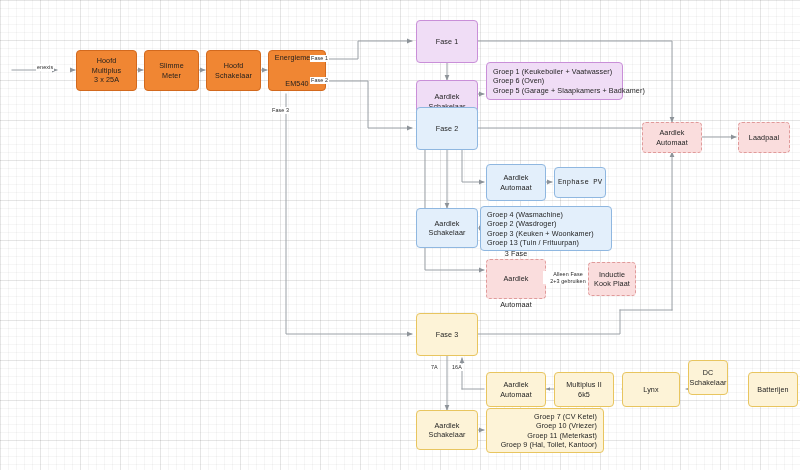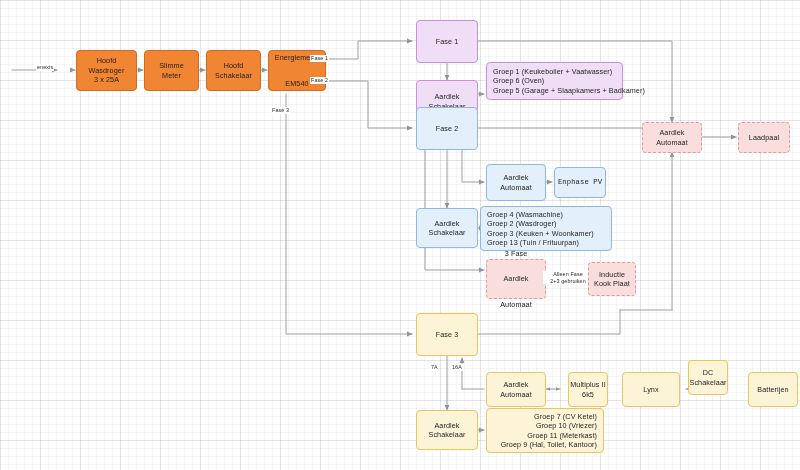--- a/index.html
+++ b/index.html
@@ -104,21 +104,21 @@
       <path d="M622,389 H636" marker-end="url(#ahs)" marker-start="url(#ahb)"></path>
       <path d="M686,389 H700" marker-end="url(#ahs)" marker-start="url(#ahb)"></path>
       <path d="M764,389 H778" marker-end="url(#ahs)" marker-start="url(#ahb)"></path>
     </g>
   </svg>
 
   <div class="edge-label" style="left:36px;top:64px;">enexis</div>
 
   <div class="node orange" style="left:76px;top:50px;width:61px;height:41px;">
     <span class="ln">Hoofd</span>
-    <span class="ln">Wasdroger</span>
+    <span class="ln">Multiplus</span>
     <span class="ln">3 x 25A</span>
   </div>
   <div class="node orange" style="left:144px;top:50px;width:55px;height:41px;">
     <span class="ln">Slimme</span>
     <span class="ln">Meter</span>
   </div>
   <div class="node orange" style="left:206px;top:50px;width:55px;height:41px;">
     <span class="ln">Hoofd</span>
     <span class="ln">Schakelaar</span>
   </div>
@@ -190,21 +190,21 @@
   <div class="node yellow" style="left:416px;top:313px;width:62px;height:43px;">
     <span class="ln">Fase 3</span>
   </div>
   <div class="edge-label" style="left:430px;top:364px;">7A</div>
   <div class="edge-label" style="left:451px;top:364px;">16A</div>
 
   <div class="node yellow" style="left:486px;top:372px;width:60px;height:35px;">
     <span class="ln">Aardlek</span>
     <span class="ln">Automaat</span>
   </div>
-  <div class="node yellow" style="left:568px;top:372px;width:40px;height:35px;">
+  <div class="node yellow" style="left:554px;top:372px;width:60px;height:35px;">
     <span class="ln">Multiplus II</span>
     <span class="ln">6k5</span>
   </div>
   <div class="node yellow" style="left:622px;top:372px;width:58px;height:35px;">
     <span class="ln">Lynx</span>
   </div>
   <div class="node yellow" style="left:688px;top:360px;width:40px;height:35px;">
     <span class="ln">DC</span>
     <span class="ln">Schakelaar</span>
   </div>

